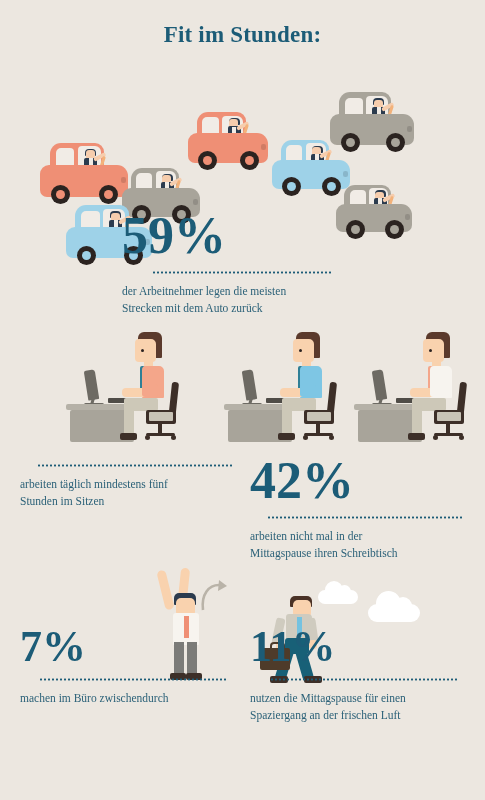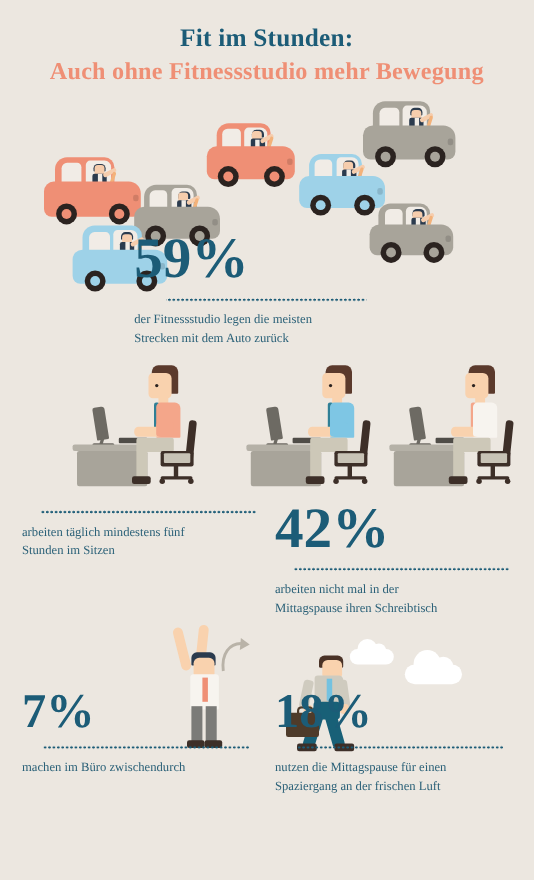--- a/index.html
+++ b/index.html
@@ -149,21 +149,20 @@
     content:""; position:absolute; background:#fff; border-radius:50%;
   }
 </style>
 </head>
 <body>
 
 <div class="stage">
 
   <div class="title-block">
     <div class="title-1">Fit im Stunden:</div>
-    <div class="title-2">Auch ohne Fitnessstudio mehr Bewegung</div>
   </div>
 
   <div class="car" style="left:40px; top:142px; width:88px; height:62px;">
     <div class="cabin" style="background:#ef8f75;"></div>
     <div class="glass front"></div>
     <div class="glass rear"></div>
     <div class="drv">
       <div class="hair"></div>
       <div class="head"></div>
       <div class="torso"></div>
@@ -309,21 +308,21 @@
         <span style="position:absolute;left:5px;top:5px;width:9px;height:9px;border-radius:50%;background:#a8a49a;display:block;"></span>
       </div>
     <div class="wheel r">
         <span style="position:absolute;left:5px;top:5px;width:9px;height:9px;border-radius:50%;background:#a8a49a;display:block;"></span>
       </div>
   </div>
 
   <div class="stat" style="left:122px; top:210px; width:240px;">
     <div class="num">59%</div>
     <div class="divider" style="width:182px;"></div>
-    <div class="caption">der Fitnessstudio legen die meisten</div>
+    <div class="caption">der Arbeitnehmer legen die meisten</div>
     <div class="caption">Strecken mit dem Auto zurück</div>
   </div>
 
   <div class="scene" style="left:52px; top:332px; width:140px; height:110px;">
     <div class="monitor" style="left:34px; top:38px; width:11px; height:30px; transform:rotate(-9deg); border-radius:2px 3px 1px 1px;"></div>
     <div class="monitor-stand" style="left:40px; top:60px; width:3px; height:12px; background:#6d6a63; transform:rotate(16deg);"></div>
     <div class="monitor-stand" style="left:32px; top:71px; width:20px; height:3px; background:#6d6a63; border-radius:2px;"></div>
     <div class="kbd" style="left:56px; top:66px; width:26px; height:5px;"></div>
     <div class="desk-top" style="left:14px; top:72px; width:76px; height:6px;"></div>
     <div class="desk" style="left:18px; top:78px; width:64px; height:32px;"></div>
@@ -464,19 +463,19 @@
     <div class="case" style="left:-2px; top:52px; width:30px; height:22px;"></div>
   </div>
 
   <div class="stat" style="left:20px; top:625px; width:225px;">
     <div class="num small">7%</div>
     <div class="divider" style="width:188px;"></div>
     <div class="caption">machen im Büro zwischendurch</div>
   </div>
 
   <div class="stat" style="left:250px; top:625px; width:228px;">
-    <div class="num small">18%</div>
+    <div class="num small">11%</div>
     <div class="divider" style="width:188px;"></div>
     <div class="caption">nutzen die Mittagspause für einen</div>
     <div class="caption">Spaziergang an der frischen Luft</div>
   </div>
 
 </div>
 
 </body></html>

